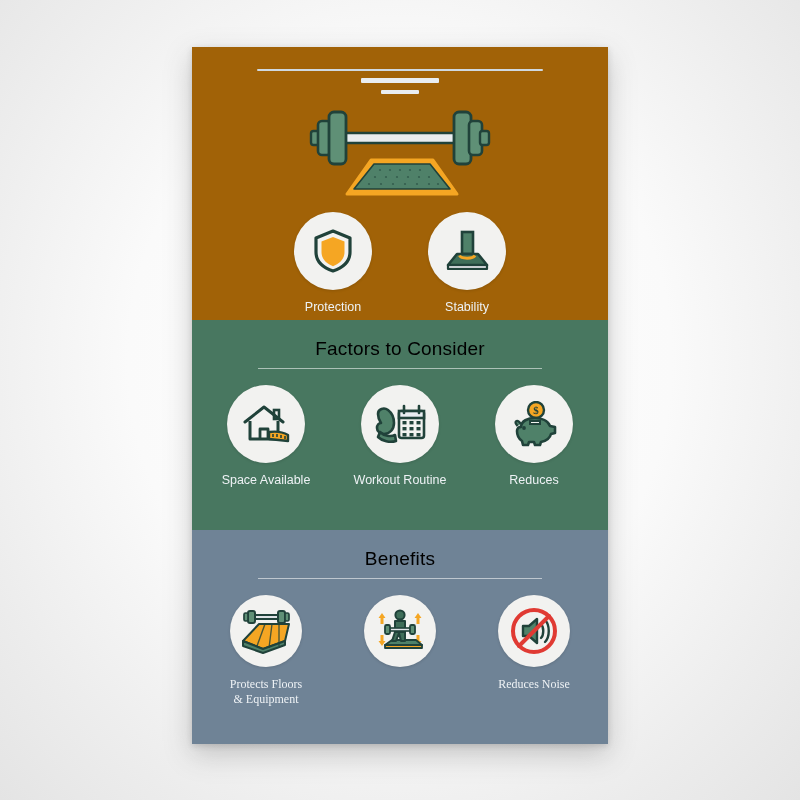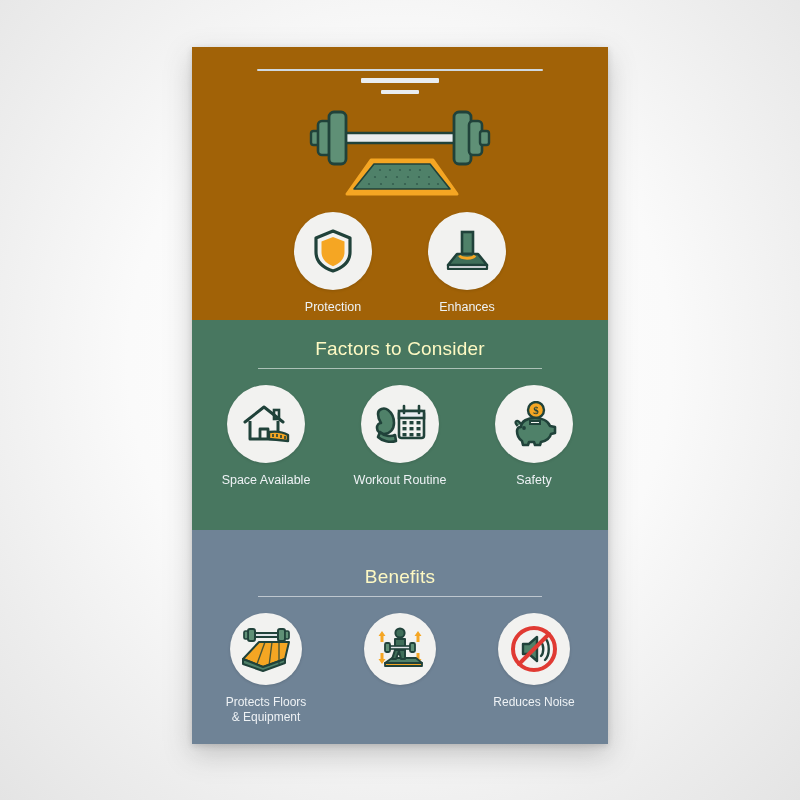--- a/index.html
+++ b/index.html
@@ -35,21 +35,21 @@
     background: #6f8396;
   }
 
   .section {
     position: relative;
     width: 100%;
     box-sizing: border-box;
   }
   .section-hero    { height: 273px; background: #a16207; }
   .section-factors { height: 210px; background: #487760; }
-  .section-benefits{ height: 226px; background: #6f8396; margin-top: 18px; }
+  .section-benefits{ height: 226px; background: #6f8396; }
 
   
   .title-bars {
     padding-top: 22px;
     display: flex;
     flex-direction: column;
     align-items: center;
     gap: 7px;
   }
   .bar {
@@ -66,21 +66,21 @@
     display: flex;
     justify-content: center;
   }
 
   
   .section-head {
     padding-top: 17px;
     text-align: center;
   }
   .section-title {
-    color: #fef9c3;
+    color: #000000;
     font-size: 19px;
     font-weight: 400;
     letter-spacing: 0.2px;
     line-height: 24px;
   }
   .rule {
     width: 284px;
     height: 1px;
     margin: 7px auto 0 auto;
     background: rgba(255,255,255,0.55);
@@ -115,21 +115,21 @@
   .icon-disc.small { width: 72px; height: 72px; }
   .icon-label {
     margin-top: 10px;
     color: #eef2f5;
     font-size: 12.5px;
     line-height: 15px;
     text-align: center;
     font-weight: 400;
     white-space: pre-line;
   }
-  .icon-label.sm { font-size: 12px; }
+  .icon-label.sm { font-size: 12px; font-family: Liberation Serif, serif; }
 </style>
 </head>
 <body>
 
 <div class="backdrop"></div>
 
 <div class="card">
 
   <div class="section section-hero">
 
@@ -192,21 +192,21 @@
 
       <div class="icon-item">
         <div class="icon-disc">
           <svg width="48" height="44" viewBox="0 0 48 44">
             <rect x="19" y="3" width="11" height="22" fill="#4f8169" stroke="#20423a" stroke-width="2.6"></rect>
             <path d="M14 25 L35 25 L44 36 L5 36 Z" fill="#3f6e59" stroke="#20423a" stroke-width="2.6" stroke-linejoin="round"></path>
             <path d="M5 36 L44 36 L44 40 L5 40 Z" fill="#c9cfd1" stroke="#20423a" stroke-width="2.2" stroke-linejoin="round"></path>
             <path d="M16.5 26.5 C18 30 30 30 32 26.5" fill="none" stroke="#f5a623" stroke-width="3"></path>
           </svg>
         </div>
-        <div class="icon-label">Enhances</div>
+        <div class="icon-label">Stability</div>
       </div>
 
     </div>
   </div>
 
   <div class="section section-factors">
     <div class="section-head">
       <div class="section-title">Factors to Consider</div>
       <div class="rule"></div>
     </div>
@@ -264,21 +264,21 @@
             <circle cx="27" cy="9" r="8" fill="#f5a623" stroke="#20423a" stroke-width="2.4"></circle>
             <text x="27" y="13.3" text-anchor="middle" font-family="'Liberation Serif', serif" font-size="11" font-weight="bold" fill="#20423a">$</text>
             <path d="M12 26 C12 20 19 17 26 17 C33 17 39 20 41 25 L46 26 L46 32 L42 33
                      C41 37 37 40 32 41 L31 44 L26 44 L25 41 L20 41 L19 44 L14 44 L13 40
                      C10 38 8 34 8 30 C8 29 8.6 27.6 9.4 26.6 Z" fill="#4f8169" stroke="#20423a" stroke-width="2.6" stroke-linejoin="round"></path>
             <path d="M21 20 H31 V23 H21 Z" fill="#f2f2f0" stroke="#20423a" stroke-width="2"></path>
             <circle cx="15" cy="27" r="1.9" fill="#20423a"></circle>
             <path d="M8.5 25 C6 22 6 21 7.5 20 C9 19.4 11 21 11.5 23" fill="#4f8169" stroke="#20423a" stroke-width="2.2" stroke-linejoin="round"></path>
           </svg>
         </div>
-        <div class="icon-label">Safety</div>
+        <div class="icon-label">Reduces</div>
       </div>
 
     </div>
   </div>
 
   <div class="section section-benefits">
     <div class="section-head">
       <div class="section-title">Benefits</div>
       <div class="rule"></div>
     </div>

